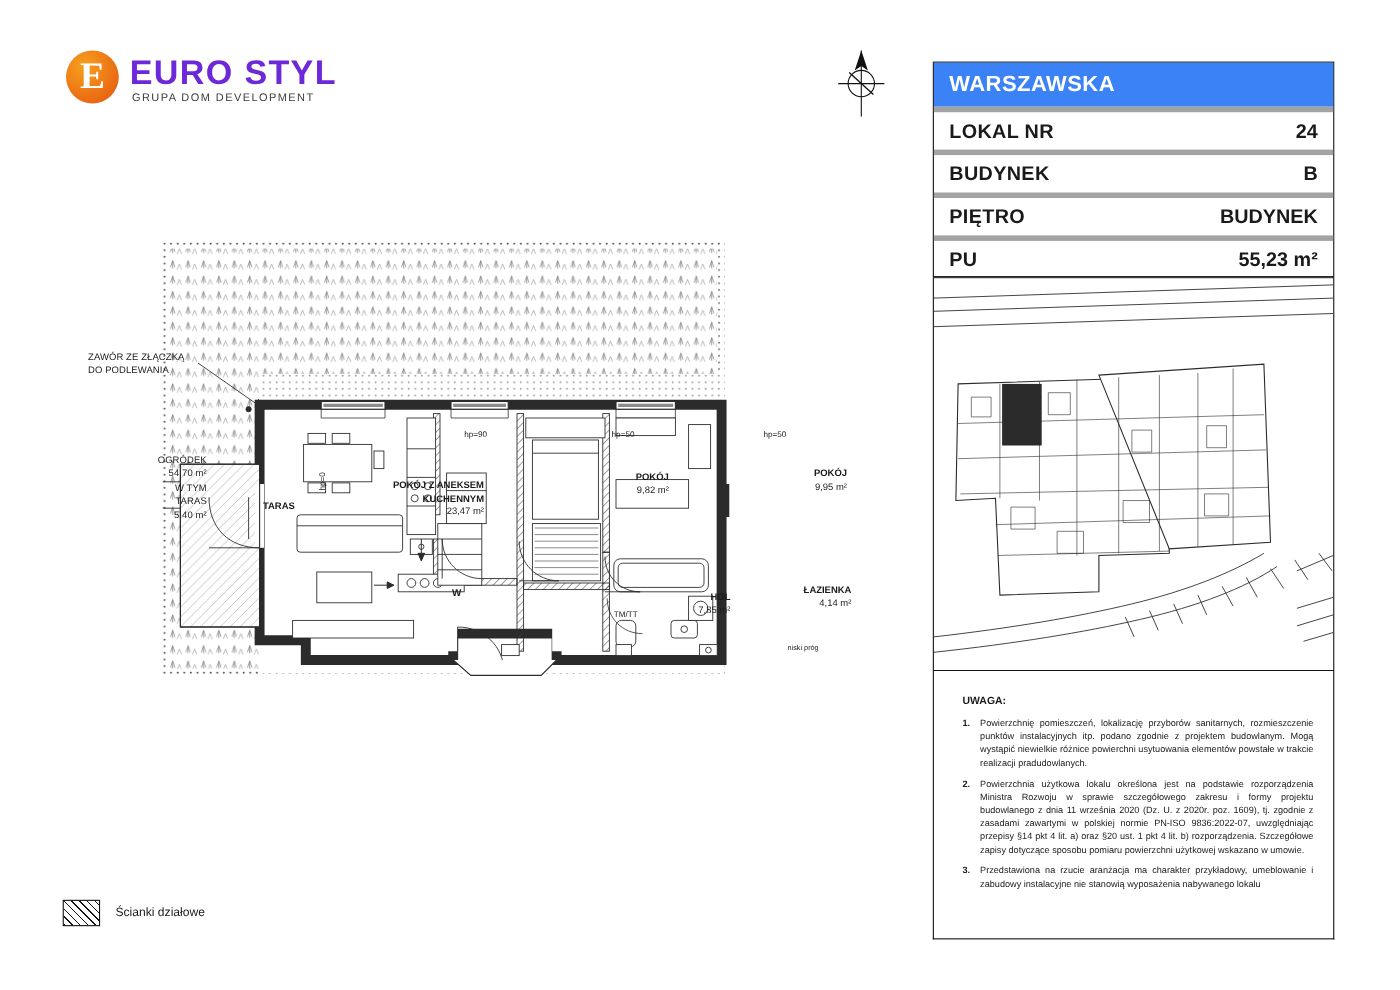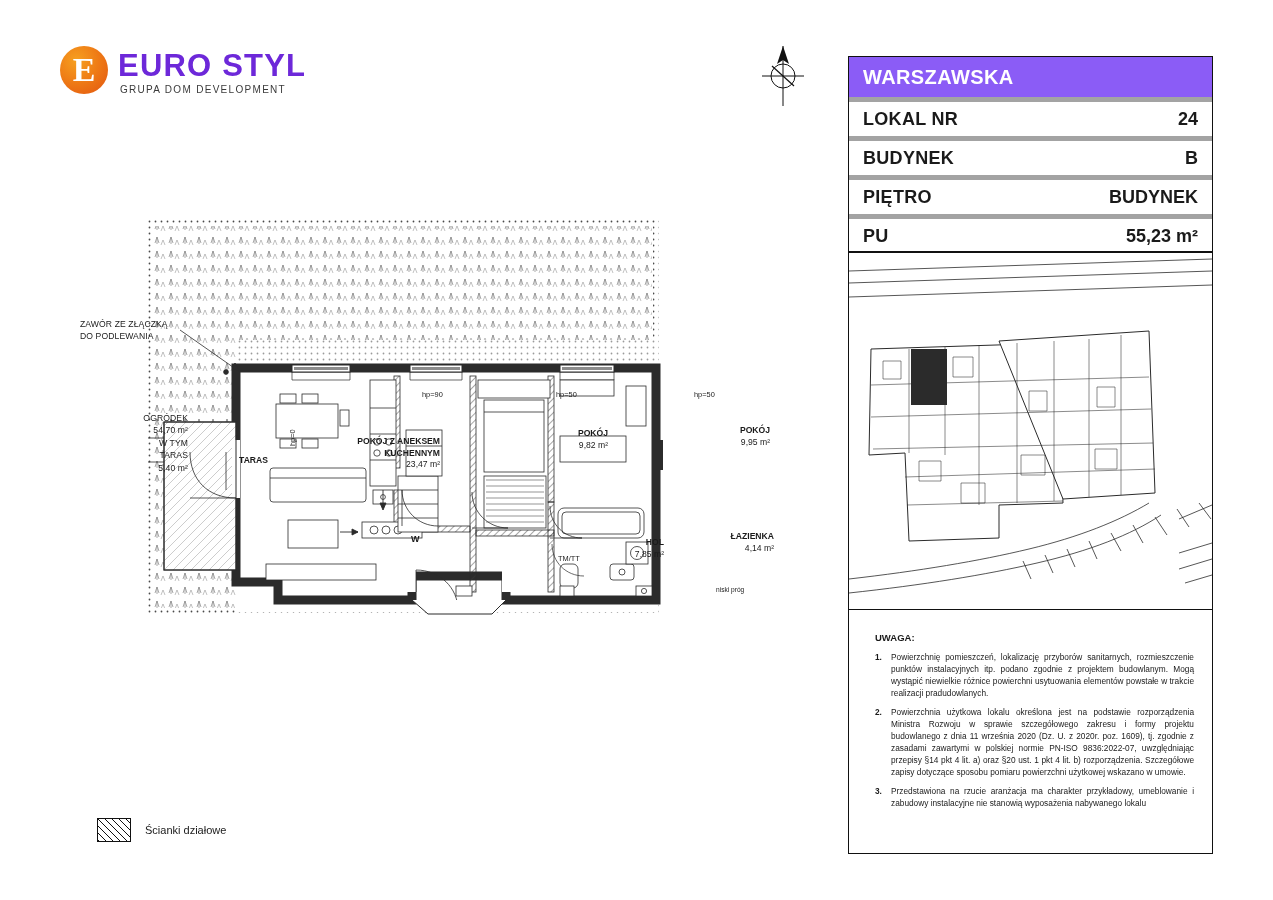--- a/index.html
+++ b/index.html
@@ -31,42 +31,42 @@
     position:absolute; left:60px; top:40px;
     font-size:10px; letter-spacing:1.3px; color:#3a3a3a;
   }
 
   
   #north { position:absolute; left:758px; top:44px; width:50px; height:64px; }
 
   
   #panel { position:absolute; left:848px; top:56px; width:365px; height:196px; border:1px solid #111; }
   #panel .title-row {
-    height:40px; background:#8b5cf6; display:flex; align-items:center;
+    height:40px; background:#3b82f6; display:flex; align-items:center;
   }
   #panel .title-row .t { padding-left:14px; font-size:20px; font-weight:bold; color:#fff; letter-spacing:.4px; }
   #panel .row {
     height:39px; border-top:5px solid #a3a3a3; display:flex; align-items:center;
     justify-content:space-between; padding:0 14px;
   }
   #panel .row .k { font-size:18px; font-weight:bold; letter-spacing:.3px; }
   #panel .row .v { font-size:18px; font-weight:bold; }
 
   
   #sitemap { position:absolute; left:848px; top:252px; width:365px; height:358px; border:1px solid #111; background:#fff; overflow:hidden; }
 
   
   #notes { position:absolute; left:848px; top:610px; width:365px; height:244px; border:1px solid #111; border-top:none; padding:22px 18px 10px 26px; }
   #notes .hdr { font-size:9.5px; font-weight:bold; margin-bottom:8px; }
   #notes ol { margin:0; padding:0; list-style:none; }
   #notes li { position:relative; font-size:8.3px; line-height:1.45; margin-bottom:7px; padding-left:16px; text-align:justify; }
   #notes li .num { position:absolute; left:0; top:0; font-weight:bold; }
 
   
-  #legend { position:absolute; left:57px; top:818px; display:flex; align-items:center;margin-left:40px; }
+  #legend { position:absolute; left:57px; top:818px; display:flex; align-items:center; }
   #legend .sw {
     width:34px; height:24px; border:1px solid #111; margin-right:14px;
     background:
       repeating-linear-gradient(45deg, #111 0 1px, rgba(0,0,0,0) 1px 5px);
   }
   #legend .lt { font-size:11px; }
 
   
   #plan { position:absolute; left:40px; top:190px; width:800px; height:440px; }
   #plan svg { display:block; }

